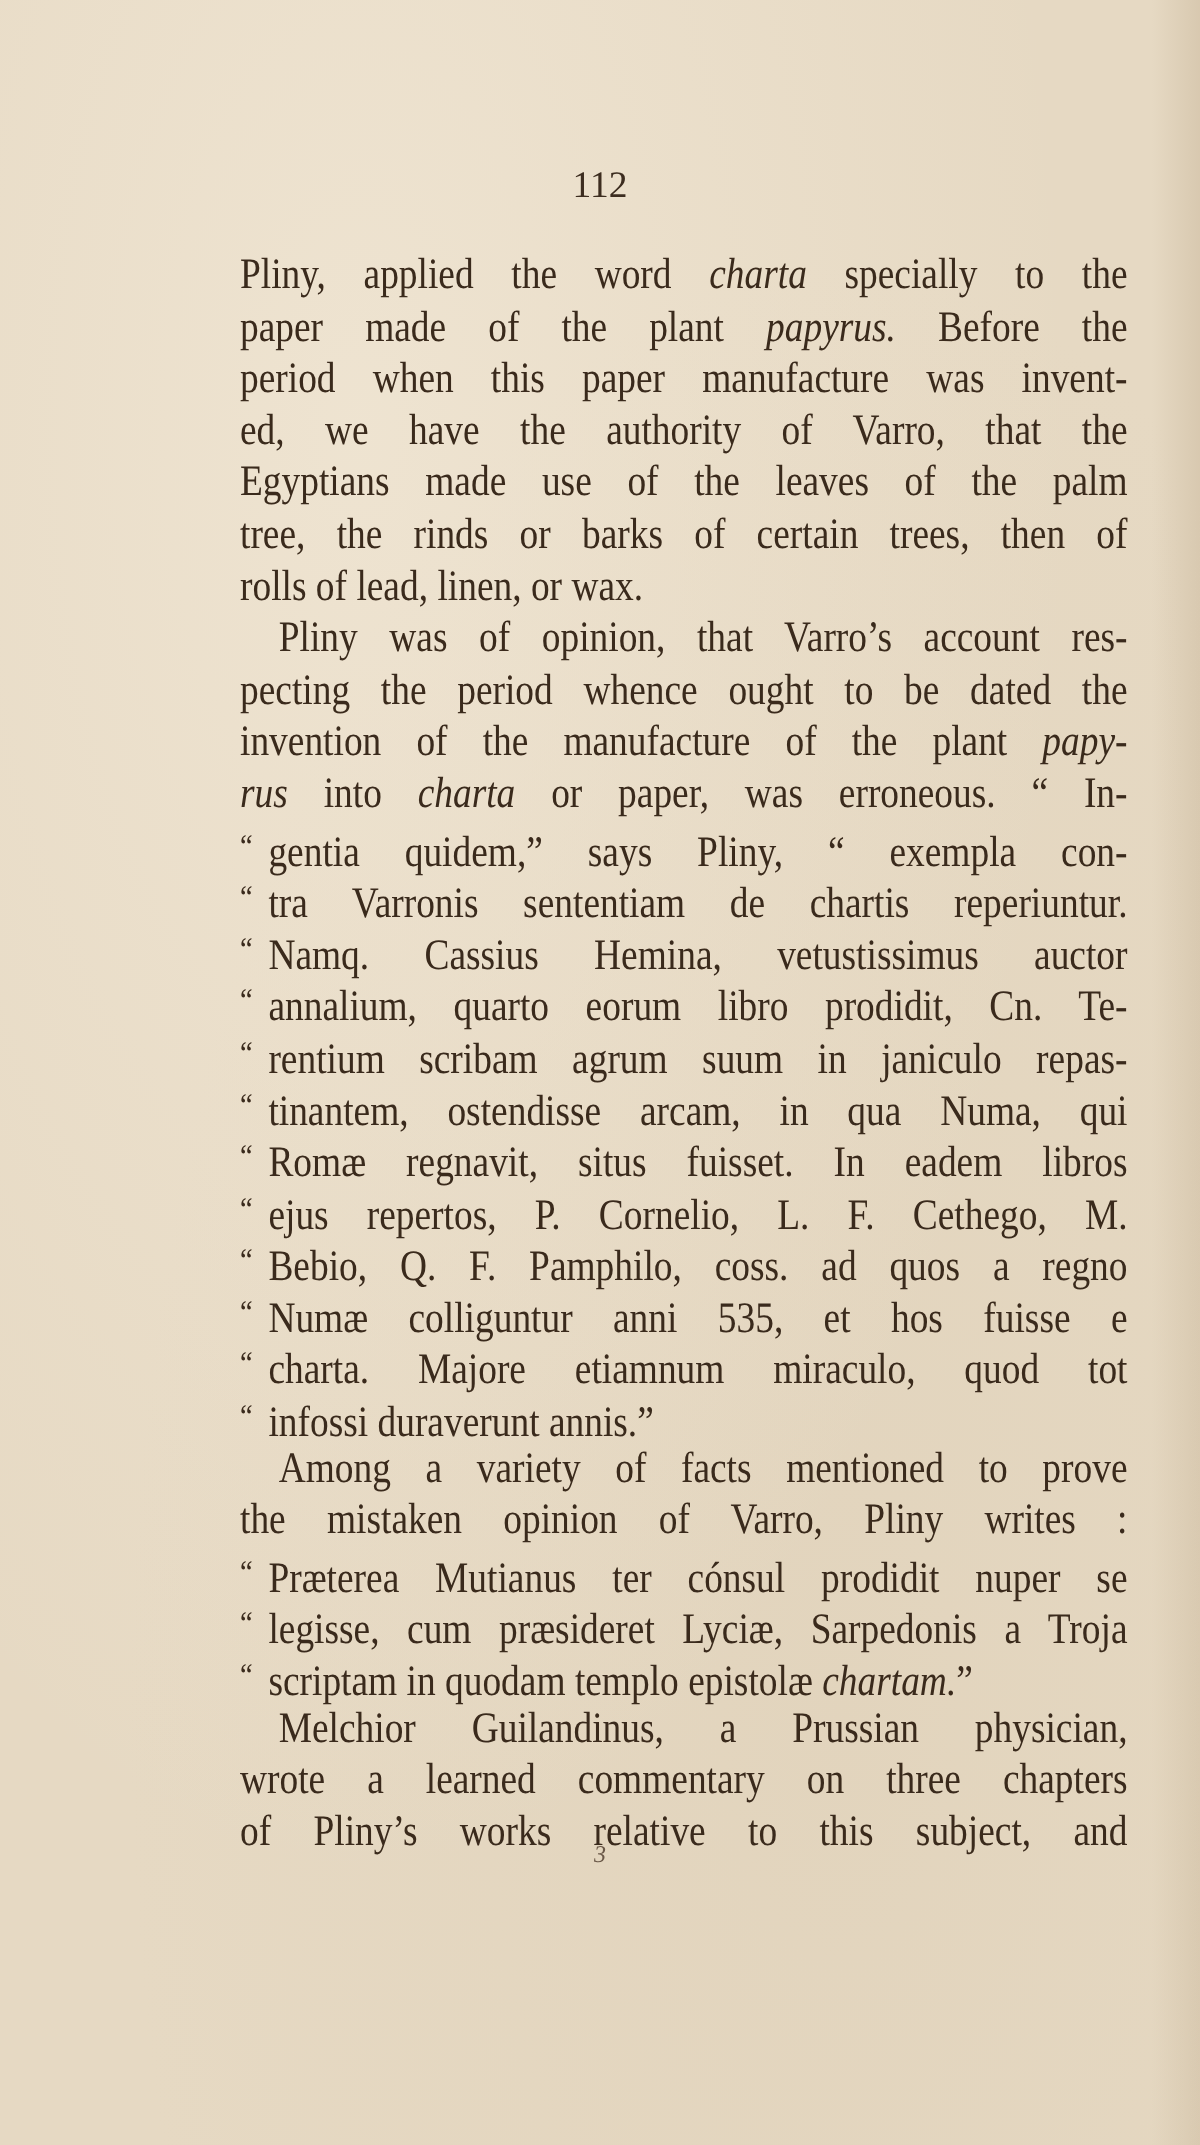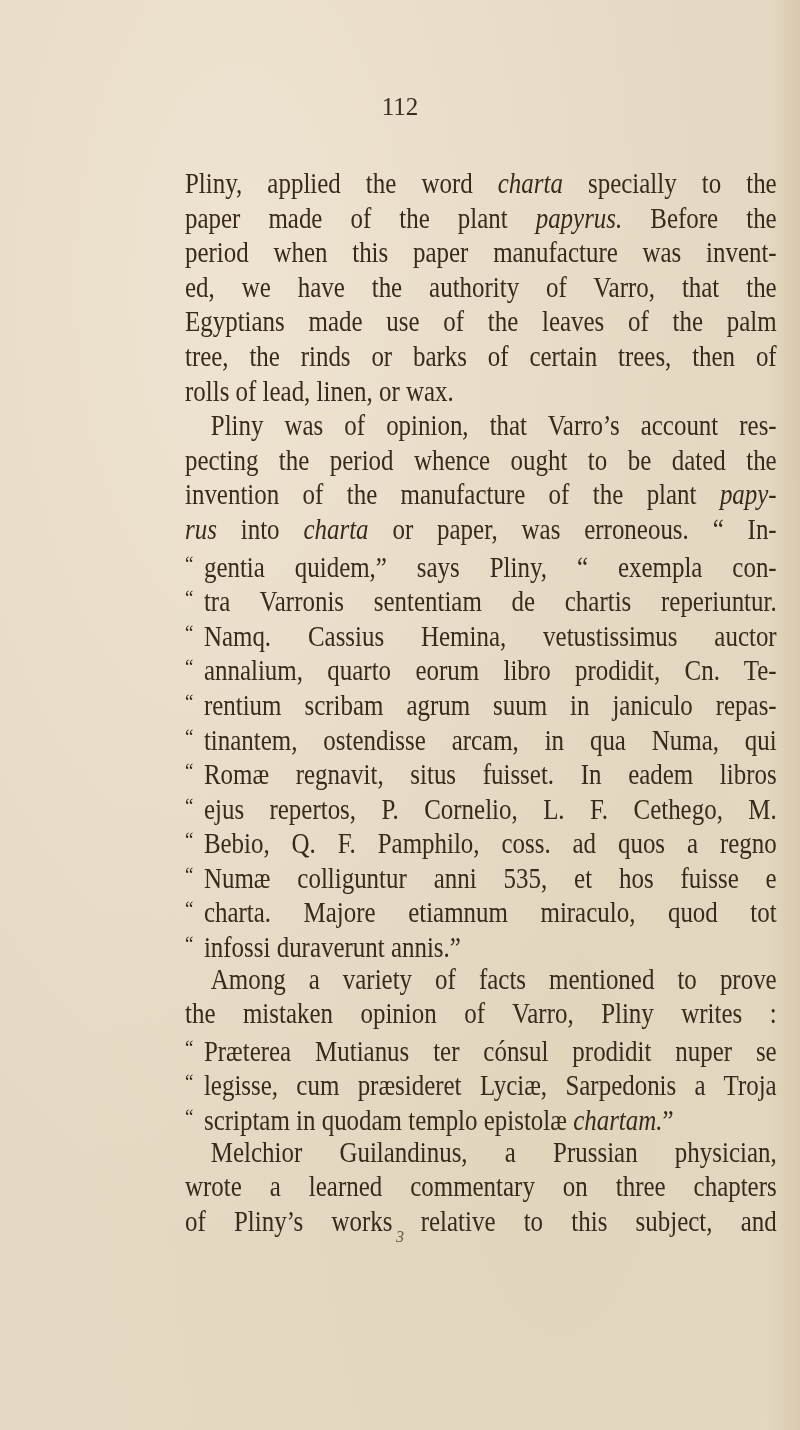--- a/index.html
+++ b/index.html
@@ -8,26 +8,26 @@
     background: #e6d9c3;
     background-image:
       radial-gradient(ellipse at 30% 20%, rgba(245,236,220,0.55), rgba(0,0,0,0) 60%),
       radial-gradient(ellipse at 70% 80%, rgba(220,205,180,0.4), rgba(0,0,0,0) 60%),
       linear-gradient(to right, rgba(0,0,0,0) 96%, rgba(190,170,140,0.35) 100%);
     position: relative;
     font-family: "Liberation Serif", "DejaVu Serif", serif;
     color: #3a2a1c;
   }
   .page-number {
-    position: absolute; top: 93px; left: 0; width: 800px;
+    position: absolute; top: 110px; left: 0; width: 800px;
     text-align: center; font-size: 25px; letter-spacing: 0px;
     color: #3d2d20;
   }
   .text-block {
-    position: absolute; top: 166px; left: 160px; width: 592px; margin-left: 25px;
+    position: absolute; top: 166px; left: 160px; width: 592px;
   }
   .line {
     display: block; height: 34.6px; line-height: 34.6px;
     font-size: 29px; white-space: nowrap;
     text-align: justify; text-align-last: justify;
     transform: scaleX(0.86); transform-origin: left center;
     width: 688px;
   }
   .line.last { text-align-last: left; }
   .line.indent { padding-left: 30px; width: 658px; }

